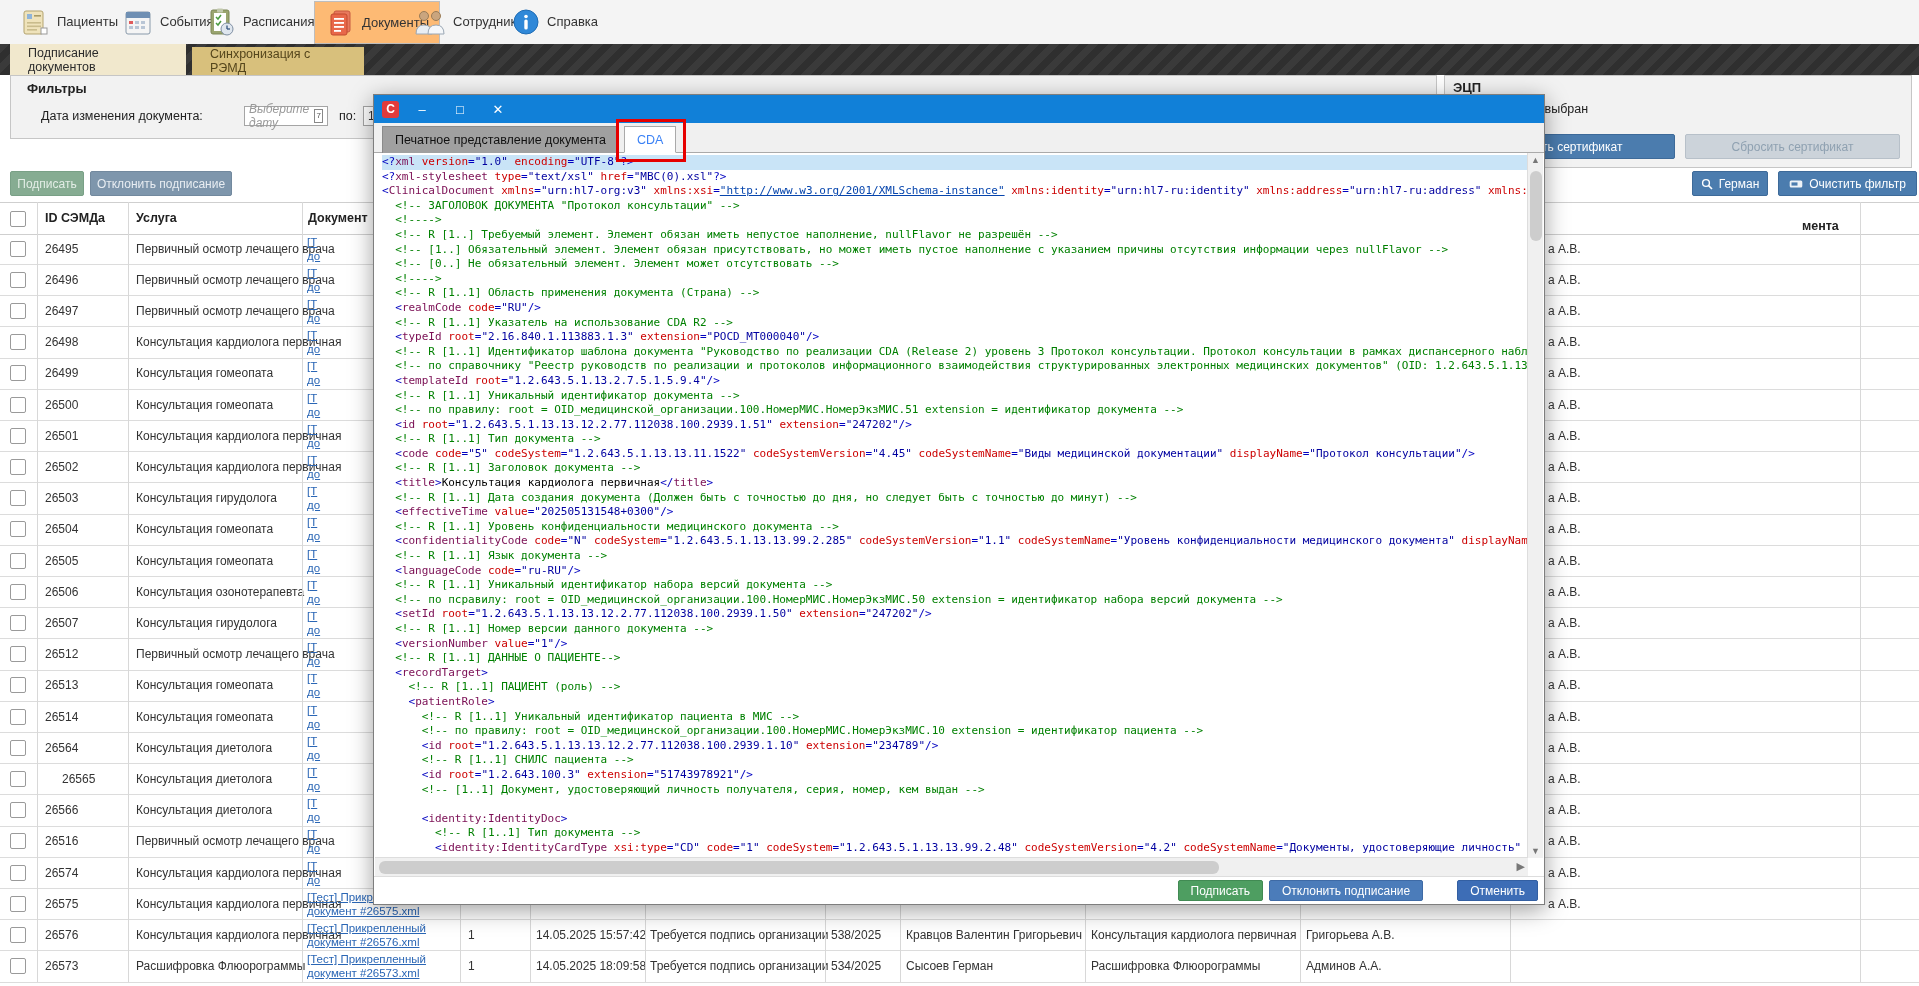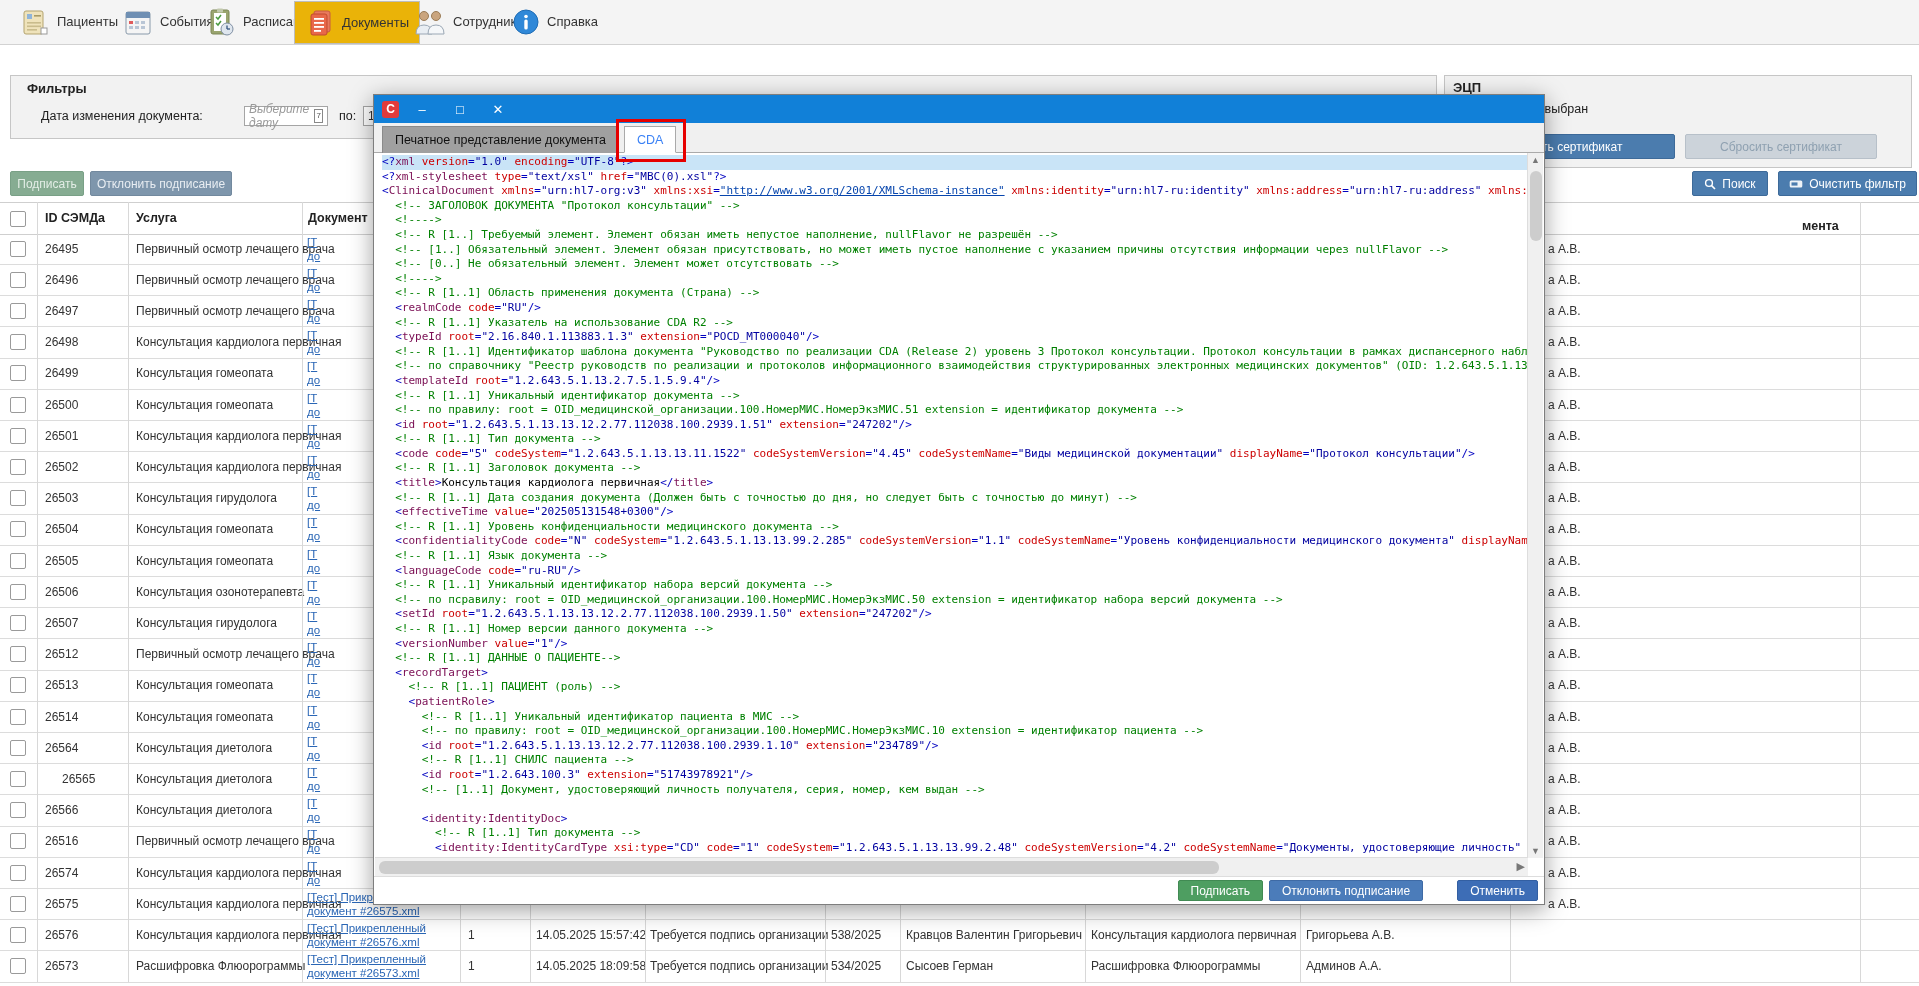--- a/index.html
+++ b/index.html
@@ -3,21 +3,21 @@
 <meta charset="utf-8">
 <style>
   html,body{margin:0;padding:0;}
   body{font-family:"Liberation Sans",sans-serif;background:#e8e8e8;}
   #app{position:relative;width:1919px;height:986px;background:#fff;overflow:hidden;}
   .abs{position:absolute;}
 
   
   #toolbar{left:0;top:0;width:1919px;height:44px;background:#f4f4f4;border-bottom:1px solid #d2d2d2;}
   .tb-item{position:absolute;top:1px;height:41px;display:flex;align-items:center;gap:7px;padding:0 10px;font-size:13px;color:#333;cursor:default;}
-  .tb-item.active{background:#eab308;border:1px solid #bdbdbd;}
+  .tb-item.active{background:#fdba74;border:1px solid #bdbdbd;margin-left:20px;}
   .tb-item svg{display:block;}
 
   
   #tabstrip{left:0;top:44px;width:1919px;height:31px;background:repeating-linear-gradient(135deg,#3a3a3a 0 7px,#2f2f2f 7px 14px);}
   .app-tab{position:absolute;top:0;height:31px;display:flex;align-items:center;justify-content:center;font-size:12.5px;padding:0 18px;box-sizing:border-box;}
   .app-tab.active{background:#f1e8cd;color:#2b2b2b;}
   .app-tab.inactive{top:3px;height:28px;background:#d8c07c;color:#55461c;}
 
   
   .panel{background:#f2f2f2;border:1px solid #c6c6c6;box-sizing:border-box;}
@@ -153,47 +153,51 @@
           <svg width="28" height="28" viewBox="0 0 28 28">
             <circle cx="14" cy="14" r="12" fill="#2f88d8" stroke="#1f6cb4"></circle>
             <circle cx="14" cy="8.5" r="1.8" fill="#fff"></circle>
             <rect x="12.3" y="11.5" width="3.4" height="10" rx="1.6" fill="#fff"></rect>
           </svg>
         </span>
         <span>Справка</span>
       </div>
     </div>
 
+  <div id="tabstrip" class="abs">
+      <div class="app-tab active" style="left: 10px; width: 176px;">Подписание документов</div>
+      <div class="app-tab inactive" style="left: 192px; width: 172px;">Синхронизация с РЭМД</div>
+    </div>
 
   <div id="filters-panel" class="abs panel">
     <div class="abs panel-title" style="left:16px;top:5px;">Фильтры</div>
     <div class="abs flt-label" style="left:30px;top:33px;">Дата изменения документа:</div>
     <div class="abs inp" style="left:233px;top:30px;width:84px;">
       <span class="ph">Выберите дату</span>
       <span class="cal-ic">7</span>
     </div>
     <div class="abs flt-label" style="left:328px;top:33px;">по:</div>
     <div class="abs inp" style="left:352px;top:30px;width:88px;">
       <span>14.</span>
     </div>
   </div>
 
   <div id="ecp-panel" class="abs panel">
     <div class="abs panel-title" style="left:8px;top:4px;">ЭЦП</div>
     <div class="abs flt-label" style="left:8px;top:26px;">Сертификат не выбран</div>
     <div class="abs btn btn-blue" style="left:8px;top:58px;width:222px;height:25px;">Выбрать сертификат</div>
-    <div class="abs btn btn-light-dis" style="left:240px;top:58px;width:192px;height:25px;text-align:right;">Сбросить сертификат</div>
+    <div class="abs btn btn-light-dis" style="left:240px;top:58px;width:215px;height:25px;text-align:right;">Сбросить сертификат</div>
   </div>
 
   <div class="abs btn btn-blue" style="left:1692px;top:171px;width:76px;height:25px;">
     <svg width="12" height="12" viewBox="0 0 12 12">
         <circle cx="5" cy="5" r="3.4" fill="none" stroke="#fff" stroke-width="1.4"></circle>
         <line x1="7.6" y1="7.6" x2="11" y2="11" stroke="#fff" stroke-width="1.6"></line>
       </svg>
-    <span>Поиск</span>
+    <span>Герман</span>
   </div>
   <div class="abs btn btn-blue" style="left:1778px;top:171px;width:139px;height:25px;">
     <svg width="14" height="10" viewBox="0 0 14 10">
         <rect x="0.7" y="1.5" width="12.6" height="7" rx="1.5" fill="#fff" opacity="0.9"></rect>
         <rect x="2.5" y="3.4" width="6" height="3.2" fill="#4b7cae"></rect>
       </svg>
     <span>Очистить фильтр</span>
   </div>
 
   <div class="abs btn btn-green-dis" style="left:10px;top:171px;width:74px;height:25px;">Подписать</div>

